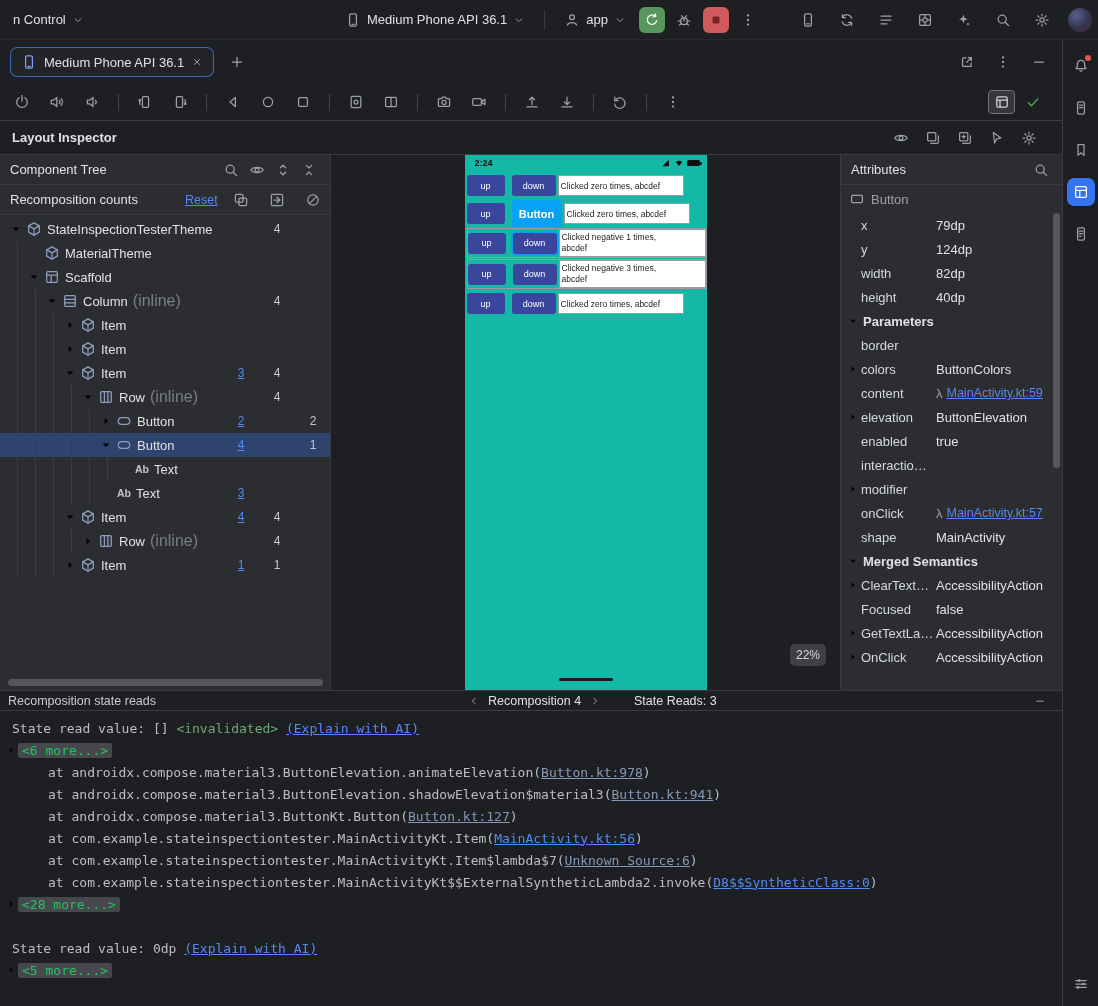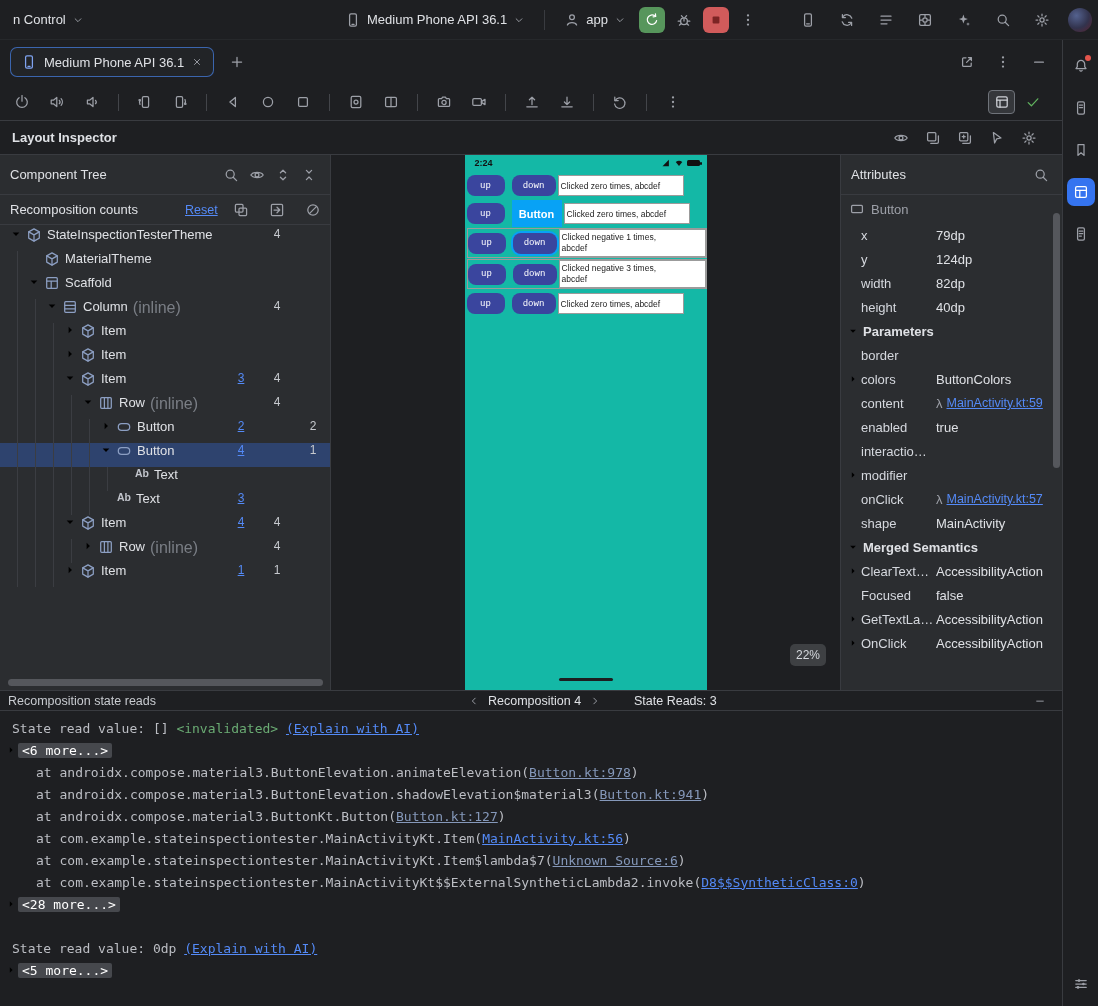--- a/index.html
+++ b/index.html
@@ -44,32 +44,32 @@
     display:inline-flex;align-items:center;justify-content:center;cursor:pointer;color:#cfd2d8}
   .ok{color:#61b35f}
   
   .li-header{height:34px;display:flex;align-items:center;padding:0 12px;border-top:1px solid var(--border)}
   .li-title{font-weight:700}
   .li-tools{margin-left:auto;display:flex;gap:6px;margin-right:8px}
   
   .panels{display:flex;height:536px;border-top:1px solid var(--border)}
   .tree-panel{width:331px;background:var(--panel);border-right:1px solid var(--border);
     display:flex;flex-direction:column;position:relative}
-  .panel-head{height:40px;display:flex;align-items:center;padding:0 10px;border-bottom:1px solid var(--border)}
+  .panel-head{height:30px;display:flex;align-items:center;padding:0 10px;border-bottom:1px solid var(--border)}
   .ph-title{color:var(--text)}
   .ph-tools{margin-left:auto;display:flex;gap:4px}
   .ph-tools .ib{width:22px;height:22px}
   .counts-head{height:30px;position:relative;display:flex;align-items:center;padding:0 10px;border-bottom:1px solid var(--border)}
   .reset{position:absolute;left:185px;color:var(--link);text-decoration:underline;font-size:12.5px;cursor:pointer}
   #countTools .ib{position:absolute;top:3px;width:24px;height:24px}
   #countTools .ib:nth-child(1){left:229px}
   #countTools .ib:nth-child(2){left:265px}
   #countTools .ib:nth-child(3){left:301px}
   .tree{flex:1;overflow:hidden;padding-top:2px;position:relative}
-  .trow{height:24px;display:flex;align-items:flex-start;position:relative;padding-left:8px;cursor:pointer}
+  .trow{height:24px;display:flex;align-items:center;position:relative;padding-left:8px;cursor:pointer}
   .trow.sel{background:var(--selection)}
   .guide{display:inline-block;flex:none;width:18px;height:24px;
     background:linear-gradient(#3b3d42,#3b3d42) center/1px 100% no-repeat}
   .chev{width:16px;flex:none;display:flex;justify-content:center;color:var(--muted)}
   .chev svg{width:14px;height:14px}
   .ticon{margin:0 5px 0 2px;color:#8c9fc3}
   .ab{font-size:10.5px;font-weight:700;color:#c2c5cc;margin:0 5px 0 3px;flex:none}
   .tlabel{white-space:nowrap}
   .tsuffix{color:#7a7e85;margin-left:5px;font-size:16px;white-space:nowrap}
   .cnt{position:absolute;width:18px;text-align:center;font-size:12px}
@@ -82,22 +82,22 @@
   .device-screen{width:242px;height:100%;background:#14b8a6;position:relative;color:#000;cursor:crosshair}
   .statusbar{height:15px;display:flex;align-items:center;justify-content:space-between;padding:1px 7px 0 10px;
     font-size:9px;font-weight:700;color:#111}
   .sb-icons{display:flex;align-items:center;gap:3px;color:#111}
   .sb-icons .icon{color:#111}
   .sb-icons .icon svg{width:10px;height:10px}
   .battery{width:13px;height:6px;background:#111;border-radius:1.5px;position:relative;display:inline-block}
   .battery::after{content:"";position:absolute;right:-2px;top:1.5px;width:1.5px;height:3px;background:#111;border-radius:1px}
   #appRows{padding:2px 0 0 2px}
   .drow{display:flex;align-items:center;margin-bottom:1px;height:27px;position:relative}
-  .pill{background:var(--btn);color:#fff;border:none;border-radius:8px;font-size:9px;
-    display:flex;align-items:center;justify-content:center;height:21px;cursor:pointer;font-family:Liberation Mono, monospace}
+  .pill{background:var(--btn);color:#fff;border:none;border-radius:3px;font-size:9px;
+    display:flex;align-items:center;justify-content:center;height:21px;cursor:pointer;font-family:Liberation Sans, sans-serif}
   .pill.up{width:38px;margin-right:7px;flex:none}
   .pill.down{width:44px;flex:none}
   .pill.ring{box-shadow:0 0 0 2px var(--sel)}
   .dtext{border:1px solid #9b9b9b;background:#fff;font-size:8.5px;color:#222;height:21px;
     display:flex;align-items:center;padding:0 2px;margin-left:2px;width:126px;overflow:hidden;white-space:nowrap}
   .sel-box{width:50px;height:27px;flex:none;background:var(--sel);color:#fff;font-weight:700;font-size:11px;
     display:flex;align-items:center;justify-content:center;cursor:pointer;z-index:2}
   .drow.v-boxed,.drow.v-boxed-hover{border:1px solid #9b9b9b;height:30px}
   .drow.v-boxed .dtext,.drow.v-boxed-hover .dtext{flex:1;height:100%;white-space:normal;line-height:11px;margin-left:2px;width:auto}
   .drow.v-boxed .dtext span,.drow.v-boxed-hover .dtext span{display:block;width:118px}
@@ -122,25 +122,25 @@
   
   .reads-head{height:21px;background:var(--bg);border-top:1px solid var(--border);border-bottom:1px solid var(--border);
     display:flex;align-items:center;padding:0 8px;font-size:12.5px;color:#c8cbd0;position:relative}
   .reads-nav{position:absolute;left:468px;display:flex;align-items:center;gap:8px;color:var(--text)}
   .reads-nav .icon{cursor:pointer}
   .reads-count{position:absolute;left:634px;color:var(--text)}
   .reads-min{position:absolute;right:16px;cursor:pointer}
   .console{background:var(--bg);font:13px "DejaVu Sans Mono","Liberation Mono",monospace;
     padding-top:6px;flex:1;overflow:hidden;position:relative}
   .cline{height:22px;display:flex;align-items:center;color:#bcbec4;white-space:pre;padding-left:12px}
-  .cline.frame{padding-left:36px}
+  .cline.frame{padding-left:48px}
   .cline.fold{padding-left:5px;cursor:pointer}
   .gut{width:13px;flex:none;display:flex;color:#7a7e85}
   .gut svg{width:12px;height:12px}
-  .chip{background:var(--fold);color:#ffffff;border-radius:2px;padding:0 4px}
+  .chip{background:var(--fold);color:#22c55e;border-radius:2px;padding:0 4px}
   .tag{color:var(--green)}
   .clink{text-decoration:underline;cursor:pointer;color:#8598ba}
   .clink.bright{color:var(--link)}
   
   .body-row{display:flex;height:966px}
   .content-col{width:1062px;display:flex;flex-direction:column}
   .stripe{width:36px;border-left:1px solid var(--border);display:flex;flex-direction:column;
     align-items:center;padding-top:12px;gap:14px;position:relative}
   .sbtn{width:28px;height:28px;border:none;background:none;border-radius:7px;color:var(--muted);
     display:flex;align-items:center;justify-content:center;cursor:pointer;position:relative}
@@ -986,20 +986,29 @@
               </div>
               <div class="arow">
                 <span class="achev"></span>
                 <span class="akey">content</span>
                 <span class="aval">
                   <span class="lambda">λ</span>
                   <a class="alink">MainActivity.kt:59</a>
                 </span>
               </div>
               <div class="arow">
+                <span class="achev">
+                  <svg viewBox="0 0 16 16">
+                    <path d="M6.4 4.2 10.2 8l-3.8 3.8"></path>
+                  </svg>
+                </span>
+                <span class="akey">elevation</span>
+                <span class="aval">ButtonElevation</span>
+              </div>
+              <div class="arow">
                 <span class="achev"></span>
                 <span class="akey">enabled</span>
                 <span class="aval">true</span>
               </div>
               <div class="arow">
                 <span class="achev"></span>
                 <span class="akey">interactio…</span>
                 <span class="aval"></span>
               </div>
               <div class="arow">

